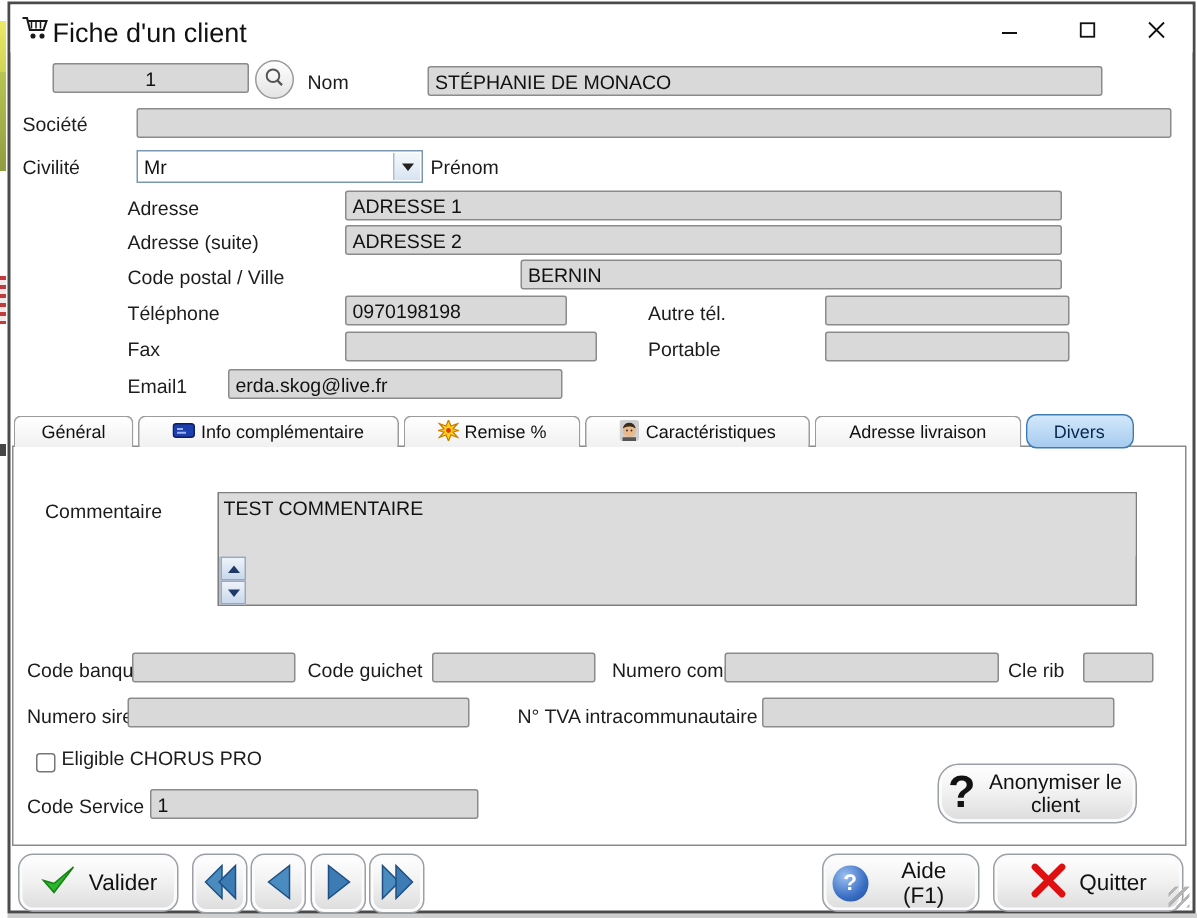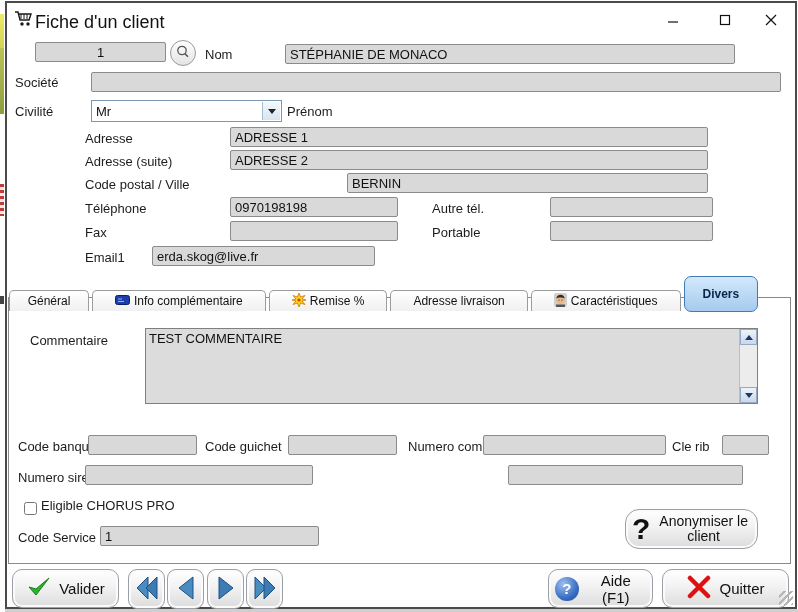--- a/index.html
+++ b/index.html
@@ -36,27 +36,27 @@
        background:#ffffff;border:1px solid #7a97b4;display:flex;align-items:center;font-size:13px;color:#111;cursor:pointer;}
   .select .sel-text{flex:1;padding-left:4px;}
   .sel-arrow{width:17px;height:18px;margin-right:1px;display:flex;align-items:center;justify-content:center;background:linear-gradient(#f4f8fc,#d8e4f2);border-left:1px solid #a8bccf;}
   .sel-arrow i{width:0;height:0;border-left:4px solid transparent;border-right:4px solid transparent;border-top:5px solid #222;}
 
   .tabs{position:absolute;left:2px;top:273px;display:flex;gap:3px;align-items:flex-end;z-index:3;}
   .tab{height:21px;box-sizing:border-box;padding:0 22px;display:flex;align-items:center;gap:4px;
        background:linear-gradient(#ffffff,#f0f0f0);border:1px solid #9c9c9c;border-bottom:none;
        border-radius:5px 5px 0 0;font-size:12px;color:#111;cursor:pointer;white-space:nowrap;}
   .tab.selected{background:linear-gradient(#d3e8fb,#a6cbee);border:1px solid #3f7cb5;border-radius:7px;
-       color:#07264e;height:36px;padding:0 18px;margin-bottom:-1px;font-weight:bold;}
+       color:#07264e;height:23px;padding:0 18px;margin-bottom:-1px;}
 
   .panel{position:absolute;left:1px;top:294px;width:783px;height:267px;box-sizing:border-box;
        border:1px solid #8a8a8a;background:#ffffff;}
 
   .comment-box{position:absolute;left:138px;top:325px;width:613px;height:76px;box-sizing:border-box;
-       border:1px solid #7f7f7f;background:#dcdcdc;display:flex;}
+       border:1px solid #7f7f7f;background:#dcdcdc;display:flex;flex-direction:column;}
   .comment-text{flex:1;border:none;background:#dcdcdc;resize:none;font-family:"Liberation Sans",sans-serif;
        font-size:13px;color:#111;padding:2px 3px;outline:none;}
   .vscroll{width:17px;background:#ececec;border-left:1px solid #bdbdbd;display:flex;flex-direction:column;justify-content:space-between;}
   .sb-btn{width:17px;height:16px;box-sizing:border-box;border:1px solid #96aac4;
        background:linear-gradient(#eef3fa,#c9d8ec);display:flex;align-items:center;justify-content:center;padding:0;cursor:pointer;}
   .tri-up{width:0;height:0;border-left:4px solid transparent;border-right:4px solid transparent;border-bottom:5px solid #1d3a66;}
   .tri-down{width:0;height:0;border-left:4px solid transparent;border-right:4px solid transparent;border-top:5px solid #1d3a66;}
 
   .chk{position:absolute;left:13px;top:496px;width:13px;height:13px;box-sizing:border-box;
        border:1px solid #5a5a5a;background:#fff;cursor:pointer;}
@@ -144,21 +144,21 @@
     <span class="lbl" style="left:78px;top:128px;">Adresse</span>
     <input class="fld" style="left: 223px; top: 124px; width: 478px;" value="ADRESSE 1">
 
     <span class="lbl" style="left:78px;top:151px;">Adresse (suite)</span>
     <input class="fld" style="left: 223px; top: 147px; width: 478px;" value="ADRESSE 2">
 
     <span class="lbl" style="left:78px;top:174px;">Code postal / Ville</span>
     <input class="fld" style="left: 340px; top: 170px; width: 361px;" value="BERNIN">
 
     <span class="lbl" style="left:78px;top:198px;">Téléphone</span>
-    <input class="fld" style="left: 223px; top: 194px; width: 168px;" value="0970198198">
+    <input class="fld" style="left: 223px; top: 194px; width: 148px;" value="0970198198">
     <span class="lbl" style="left:425px;top:198px;">Autre tél.</span>
     <input class="fld" style="left: 543px; top: 194px; width: 163px;" value="">
 
     <span class="lbl" style="left:78px;top:222px;">Fax</span>
     <input class="fld" style="left: 223px; top: 218px; width: 168px;" value="">
     <span class="lbl" style="left:425px;top:222px;">Portable</span>
     <input class="fld" style="left: 543px; top: 218px; width: 163px;" value="">
 
     <span class="lbl" style="left:78px;top:247px;">Email1</span>
     <input class="fld" style="left: 145px; top: 243px; width: 223px;" value="erda.skog@live.fr">
@@ -177,36 +177,36 @@
         <span>Info complémentaire</span>
       </div>
       <div class="tab">
         <span>
           <svg width="14" height="14" viewBox="0 0 14 14">
             <path d="M7 0 L8.6 4 L13 2.5 L10 6 L14 7 L10 8 L13 11.5 L8.6 10 L7 14 L5.4 10 L1 11.5 L4 8 L0 7 L4 6 L1 2.5 L5.4 4 Z" fill="#ffd21e" stroke="#c97a00" stroke-width="0.8"></path>
             <circle cx="7" cy="7" r="1.6" fill="#e03a00"></circle>
           </svg>
         </span>
         <span>Remise %</span>
-      </div>
-      <div class="tab">
-        <span>Adresse livraison</span>
       </div>
       <div class="tab">
         <span>
           <svg width="13" height="14" viewBox="0 0 13 14">
             <rect x="0" y="0" width="13" height="14" rx="2" fill="#cfcfcf"></rect>
             <circle cx="6.5" cy="7" r="4.4" fill="#e9b98c"></circle>
             <path d="M2.2 5.6 Q3 1.8 6.5 1.8 Q10 1.8 10.8 5.6 Q8.5 4.2 6.5 4.4 Q4.5 4.2 2.2 5.6 Z" fill="#3c2a1a"></path>
             <circle cx="5" cy="7" r="0.6" fill="#2a2a2a"></circle>
               <circle cx="8" cy="7" r="0.6" fill="#2a2a2a"></circle>
             <rect x="2" y="11.5" width="9" height="2.5" fill="#555"></rect>
           </svg>
         </span>
         <span>Caractéristiques</span>
+      </div>
+      <div class="tab">
+        <span>Adresse livraison</span>
       </div>
       <div class="tab selected">
         <span>Divers</span>
       </div>
     </div>
 
     <div class="panel"></div>
 
     <span class="lbl" style="left:23px;top:330px;">Commentaire</span>
     <div class="comment-box">
@@ -225,20 +225,21 @@
     <input class="fld" style="left: 81px; top: 432px; width: 109px;" value="">
     <span class="lbl" style="left:198px;top:436px;text-align:right;">Code guichet</span>
     <input class="fld" style="left: 281px; top: 432px; width: 109px;" value="">
     <span class="lbl" style="left:401px;top:436px;">Numero compte</span>
     <input class="fld" style="left: 476px; top: 432px; width: 183px;" value="">
     <span class="lbl" style="left:665px;top:436px;">Cle rib</span>
     <input class="fld" style="left: 715px; top: 432px; width: 47px;" value="">
 
     <span class="lbl" style="left:11px;top:467px;">Numero siret</span>
     <input class="fld" style="left: 78px; top: 462px; width: 228px;" value="">
+    <span class="lbl" style="left:338px;top:467px;">N° TVA intracommunautaire</span>
     <input class="fld" style="left: 501px; top: 462px; width: 235px;" value="">
 
     <input type="checkbox" class="chk" style="">
     <span class="lbl" style="left:34px;top:495px;">Eligible CHORUS PRO</span>
 
     <span class="lbl" style="left:11px;top:527px;">Code Service</span>
     <input class="fld" style="left: 93px; top: 523px; width: 219px;" value="1">
 
     <button class="pillbtn anon-btn">
       <span class="anon-q">?</span>

